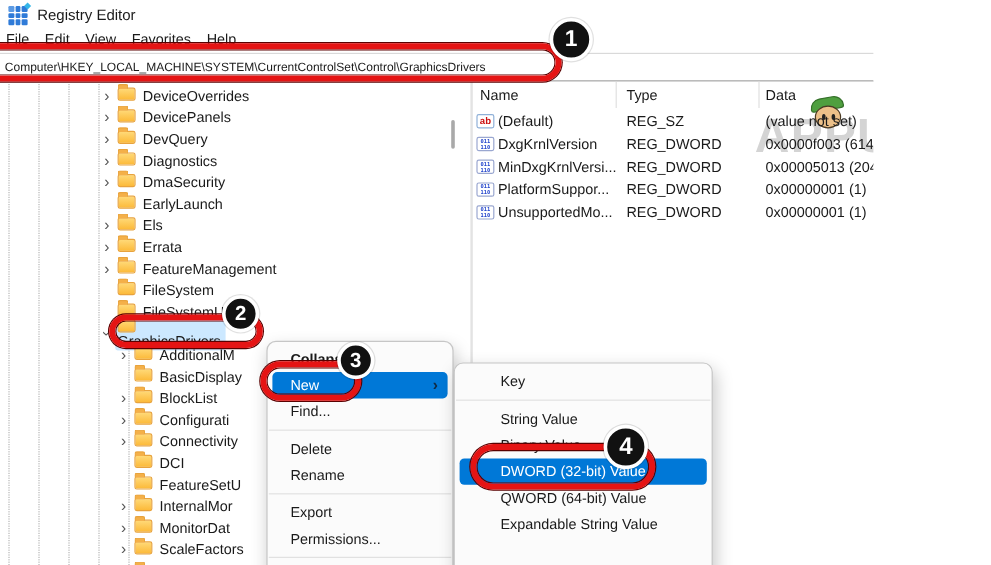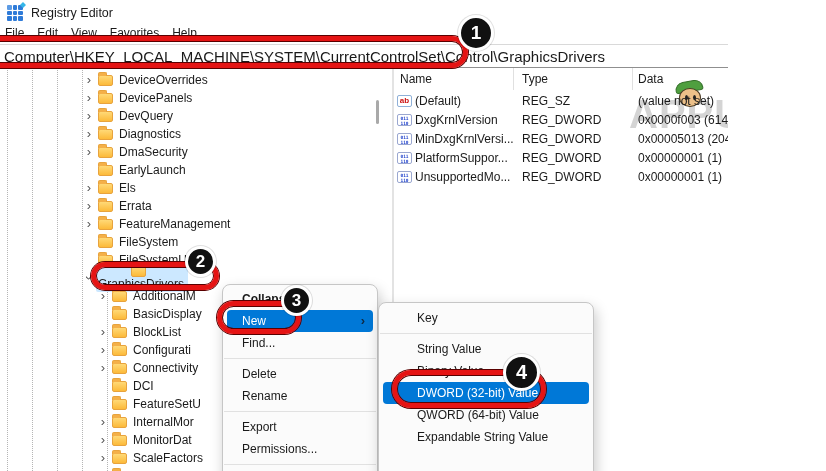--- a/index.html
+++ b/index.html
@@ -13,31 +13,31 @@
   .app-icon { position:relative; width:16px; height:16px; margin:0 8px 0 7px; display:grid; grid-template-columns:repeat(3,1fr); grid-template-rows:repeat(3,1fr); gap:1px; }
   .app-icon i { background:#2f7bd8; border-radius:1px; }
   .app-icon i:nth-child(1){ background:#5d9be4; }
   .app-icon::after { content:''; position:absolute; right:-3px; top:-3px; width:6px; height:6px; background:#35b6e8; transform:rotate(45deg) scale(.7); }
   .title-text { font-size:12.5px; }
   
   .menubar { position:absolute; left:0; top:26px; width:100%; height:18px; display:flex; align-items:flex-start; padding-left:5px; }
   .menubar span { padding:0 7px 0 0; margin-right:6px; }
   
   .addressbar { position:absolute; left:0; top:44px; width:100%; height:24px; background:#fff;
-    border-top:1px solid #d9d9d9; border-bottom:1px solid #8f8f8f; display:flex; align-items:center; padding-left:4px; font-size:15px; }
+    border-top:1px solid #d9d9d9; border-bottom:1px solid #8f8f8f; display:flex; align-items:center; padding-left:4px; font-size:10px; }
   
   .main { position:absolute; left:0; top:68px; width:100%; height:403px; background:#fff; }
   .tree-pane { position:absolute; left:0; top:0; width:392px; height:403px; overflow:hidden; padding-top:3px; }
   .guide { position:absolute; top:2px; bottom:0; width:0; border-left:1px dotted #b5b5b5; }
   .g1{left:7px;} .g2{left:32px;} .g3{left:57px;} .g4{left:82px;} .g5{left:107px; top:219px;}
   .tree-row { position:relative; height:18px; display:flex; align-items:center; padding-left:82px; white-space:nowrap; }
   .tree-row.lvl1 { padding-left:96px; }
   .arrow { width:14px; font-size:13px; color:#555; line-height:14px; display:inline-block; text-align:center; }
   .arrow.expanded { transform:rotate(90deg); }
-  .row-core { display:flex; align-items:center; padding:1px 4px 1px 2px; border-radius:2px; }
+  .row-core { display:flex; align-items:flex-start; padding:1px 4px 1px 2px; border-radius:2px; }
   .row-core.selected { background:#cce8ff;flex-direction:column; }
   .folder { position:relative; width:15px; height:11px; min-width:15px; background:linear-gradient(#ffd977,#fcba3a); border:1px solid #e8a33d; border-radius:2px; margin-right:6px; }
   .folder::before { content:''; position:absolute; top:-4px; left:-1px; width:7px; height:3px; background:#f4b049; border:1px solid #e8a33d; border-bottom:none; border-radius:2px 2px 0 0; }
   .scroll-thumb { position:absolute; left:376px; top:32px; width:3px; height:24px; background:#a9a9a9; border-radius:2px; }
   .splitter { position:absolute; left:392px; top:0; width:2px; height:403px; background:#e3e3e3; }
   
   .list-pane { position:absolute; left:395px; top:0; right:0; height:403px; overflow:hidden; }
   .lv-header { position:absolute; left:0; top:0; width:100%; height:22px; z-index:1; }
   .lv-header span { position:absolute; top:4px; }
   .col-name{ left:5px; } .col-type{ left:127px; } .col-data{ left:243px; }

